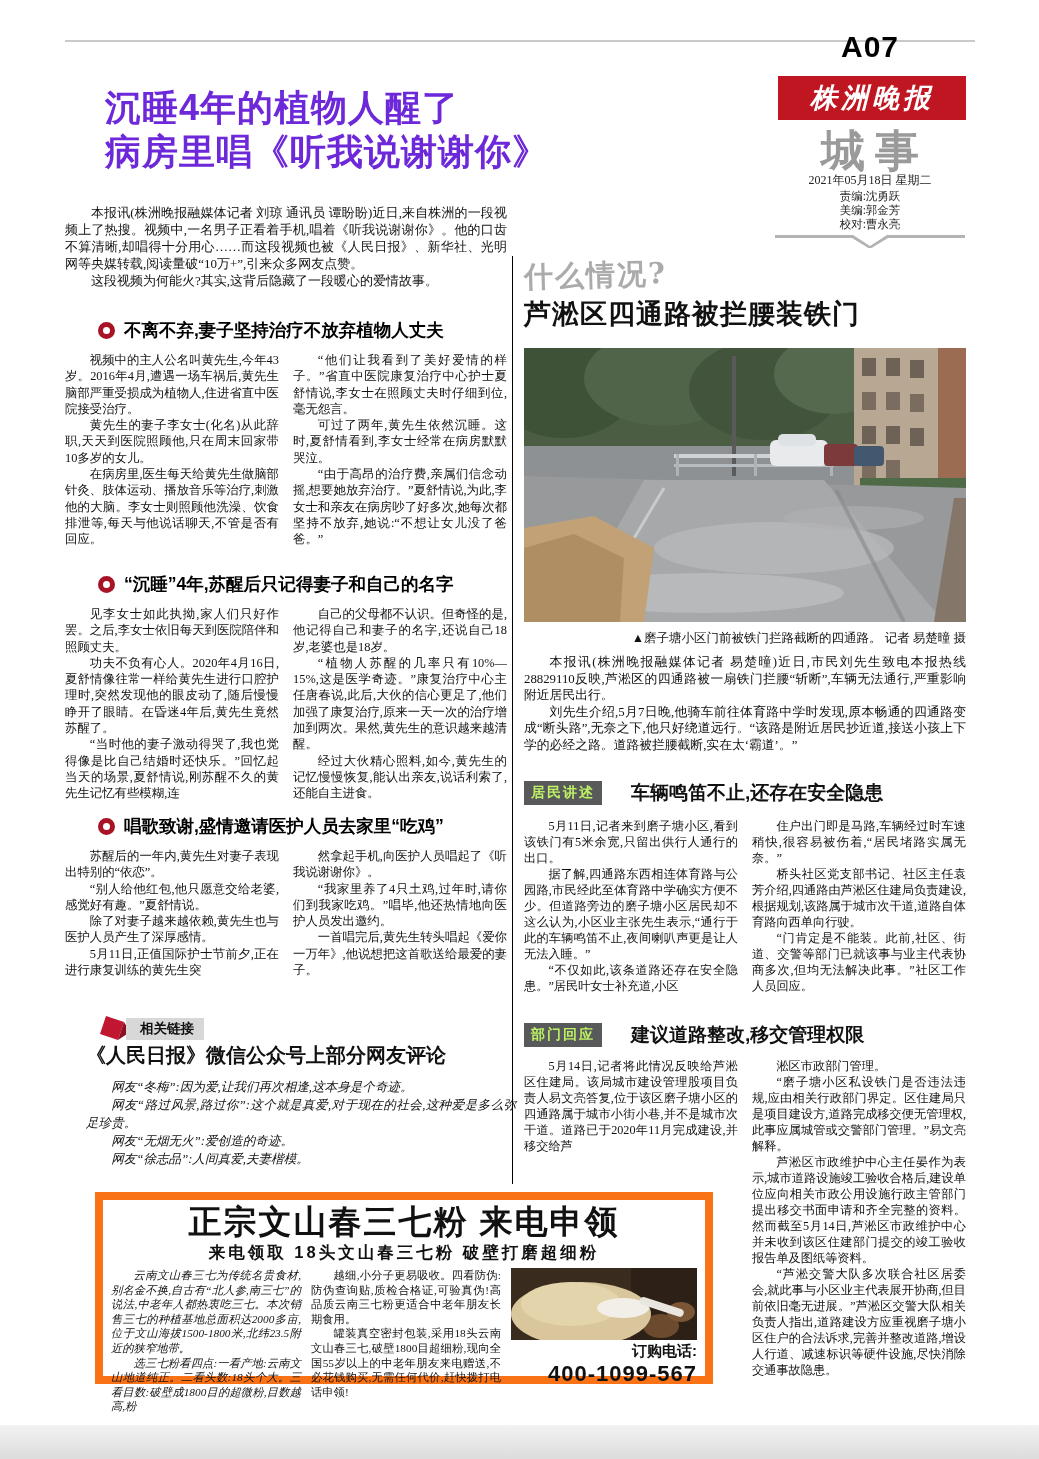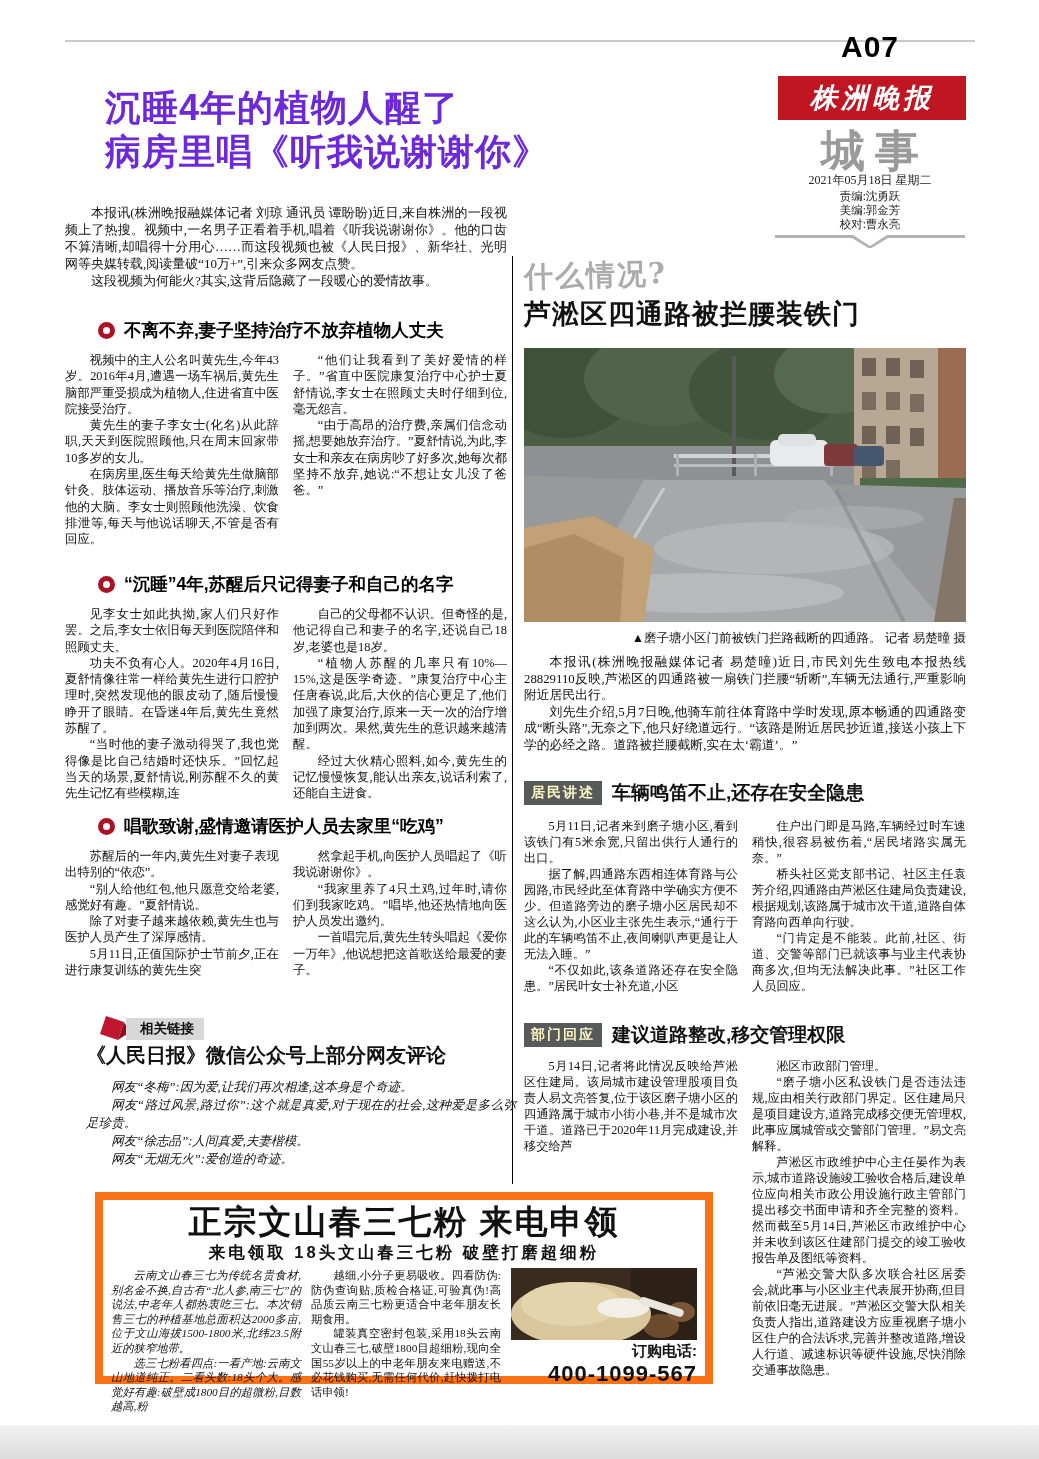--- a/index.html
+++ b/index.html
@@ -52,24 +52,24 @@
   .v-divider{left:512px;top:256px;width:1px;height:928px;background:#000;}
   .kicker{left:524px;top:256px;font-size:29px;font-weight:900;color:#ababab;
           letter-spacing:2px;transform:rotate(-1.5deg);
           font-family:"DejaVu Serif",serif;}
   .r-headline{left:524px;top:296px;width:450px;font-size:27px;font-weight:900;
               letter-spacing:1px;font-family:"Liberation Sans","DejaVu Sans",sans-serif;}
   .photo{left:524px;top:348px;width:442px;height:274px;}
   .caption{left:524px;top:630px;width:442px;font-size:12.5px;text-align:right;color:#111;}
   .r-intro{left:524px;top:654px;width:442px;font-size:12.8px;line-height:16.6px;text-align:justify;}
   .badge-row{display:flex;align-items:center;gap:10px;}
-  .badge{background:#58595b;color:#fef9c3;font-size:14px;font-weight:700;padding:3px 7px;
+  .badge{background:#58595b;color:#bef264;font-size:14px;font-weight:700;padding:3px 7px;
          letter-spacing:2px;font-family:"Liberation Sans","DejaVu Sans",sans-serif;}
   .badge-head{font-size:19px;font-weight:800;
-              font-family:"Liberation Sans","DejaVu Sans",sans-serif;}
+              font-family:"Liberation Sans","DejaVu Sans",sans-serif;margin-left:19px;}
   .r-bodycol{width:214px;font-size:12.2px;line-height:16px;text-align:justify;}
 
   
   .ad-box{left:95px;top:1192px;width:618px;height:192px;border:8px solid #f97316;
           box-sizing:border-box;padding:4px 8px;background:#fff;}
   .ad-title{text-align:center;font-size:33px;font-weight:900;letter-spacing:2px;
             font-family:"Liberation Sans","DejaVu Sans",sans-serif;line-height:36px;}
   .ad-sub{text-align:center;font-size:16.5px;font-weight:800;letter-spacing:3px;
           margin-top:2px;font-family:"Liberation Sans","DejaVu Sans",sans-serif;}
   .ad-body{display:flex;gap:10px;margin-top:4px;}
@@ -121,20 +121,21 @@
     <span>不离不弃,妻子坚持治疗不放弃植物人丈夫</span>
   </div>
   <div class="abs col-pair" style="left:65px;top:352px;">
     <div class="bodycol">
         <p class="para">视频中的主人公名叫黄先生,今年43岁。2016年4月,遭遇一场车祸后,黄先生脑部严重受损成为植物人,住进省直中医院接受治疗。</p>
         <p class="para">黄先生的妻子李女士(化名)从此辞职,天天到医院照顾他,只在周末回家带10多岁的女儿。</p>
         <p class="para">在病房里,医生每天给黄先生做脑部针灸、肢体运动、播放音乐等治疗,刺激他的大脑。李女士则照顾他洗澡、饮食排泄等,每天与他说话聊天,不管是否有回应。</p>
       </div>
     <div class="bodycol">
         <p class="para">“他们让我看到了美好爱情的样子。”省直中医院康复治疗中心护士夏舒情说,李女士在照顾丈夫时仔细到位,毫无怨言。</p>
+        <p class="para">可过了两年,黄先生依然沉睡。这时,夏舒情看到,李女士经常在病房默默哭泣。</p>
         <p class="para">“由于高昂的治疗费,亲属们信念动摇,想要她放弃治疗。”夏舒情说,为此,李女士和亲友在病房吵了好多次,她每次都坚持不放弃,她说:“不想让女儿没了爸爸。”</p>
       </div>
   </div>
 
   <div class="abs sec-head" style="left:98px;top:572px;">
     <span class="ring"></span>
     <span>“沉睡”4年,苏醒后只记得妻子和自己的名字</span>
   </div>
   <div class="abs col-pair" style="left:65px;top:606px;">
     <div class="bodycol">
@@ -171,22 +172,22 @@
     <svg width="38" height="34" viewBox="0 0 38 34" style="margin-right:-12px;">
       <polygon points="8,4 26,10 20,28 2,22" fill="#c01630"></polygon>
       <polygon points="20,28 26,10 32,20" fill="#8d0f22"></polygon>
     </svg>
     <span class="rel-label">相关链接</span>
   </div>
   <div class="abs rel-head">《人民日报》微信公众号上部分网友评论</div>
   <div class="abs rel-comments">
       <p class="para">网友“冬梅”:因为爱,让我们再次相逢,这本身是个奇迹。</p>
       <p class="para">网友“路过风景,路过你”:这个就是真爱,对于现在的社会,这种爱是多么弥足珍贵。</p>
+      <p class="para">网友“无烟无火”:爱创造的奇迹。</p>
       <p class="para">网友“徐志品”:人间真爱,夫妻楷模。</p>
-      <p class="para">网友“无烟无火”:爱创造的奇迹。</p>
     </div>
 
   <div class="abs v-divider"></div>
 
   <div class="abs kicker">什么情况?</div>
   <div class="abs r-headline">芦淞区四通路被拦腰装铁门</div>
 
   <div class="abs photo">
     <svg width="442" height="274" viewBox="0 0 442 274">
       <rect width="442" height="274" fill="#8d9193"></rect>
@@ -281,21 +282,21 @@
         <p class="para">“芦淞交警大队多次联合社区居委会,就此事与小区业主代表展开协商,但目前依旧毫无进展。”芦淞区交警大队相关负责人指出,道路建设方应重视磨子塘小区住户的合法诉求,完善并整改道路,增设人行道、减速标识等硬件设施,尽快消除交通事故隐患。</p>
       </div>
   </div>
 
   <div class="abs ad-box">
     <div class="ad-title">正宗文山春三七粉 来电申领</div>
     <div class="ad-sub">来电领取 18头文山春三七粉 破壁打磨超细粉</div>
     <div class="ad-body">
       <div class="ad-col">
           <p class="para">云南文山春三七为传统名贵食材,别名金不换,自古有“北人参,南三七”的说法,中老年人都热衷吃三七。本次销售三七的种植基地总面积达2000多亩,位于文山海拔1500-1800米,北纬23.5附近的狭窄地带。</p>
-          <p class="para">选三七粉看四点:一看产地:云南文山地道纯正。二看头数:18头个大。感觉好有趣:破壁成1800目的超微粉,目数越高,粉</p>
+          <p class="para">选三七粉看四点:一看产地:云南文山地道纯正。二看头数:18头个大。三看目数:破壁成1800目的超微粉,目数越高,粉</p>
         </div>
       <div class="ad-col ad-col2">
           <p class="para">越细,小分子更易吸收。四看防伪:防伪查询贴,质检合格证,可验真伪!高品质云南三七粉更适合中老年朋友长期食用。</p>
           <p class="para">罐装真空密封包装,采用18头云南文山春三七,破壁1800目超细粉,现向全国55岁以上的中老年朋友来电赠送,不必花钱购买,无需任何代价,赶快拨打电话申领!</p>
         </div>
       <div class="ad-right">
         <svg width="186" height="72" viewBox="0 0 186 72">
           <rect width="186" height="72" fill="#3a2b1f"></rect>
           <rect x="120" y="0" width="66" height="72" fill="#2c2017"></rect>
           <ellipse cx="150" cy="58" rx="18" ry="12" fill="#6b4a2e"></ellipse>

